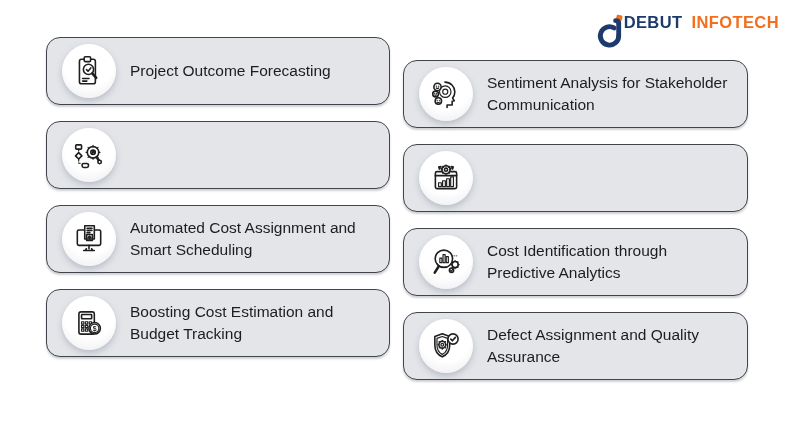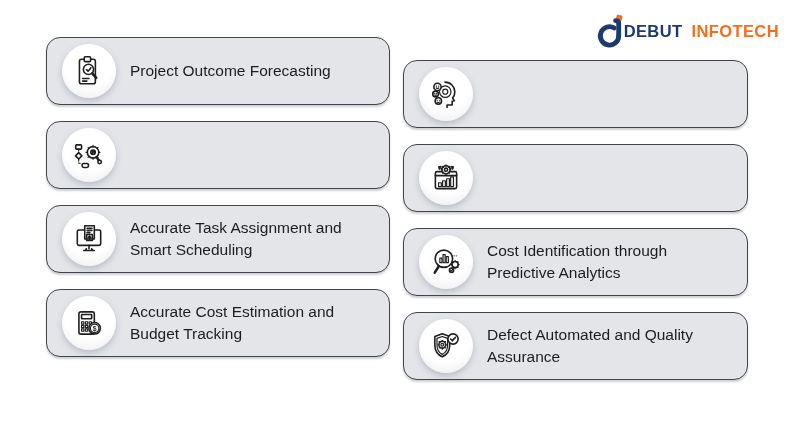--- a/index.html
+++ b/index.html
@@ -8,21 +8,21 @@
     position:relative;
     width:794px; height:425px;
     background:#ffffff;
     font-family:"Liberation Sans", sans-serif;
     overflow:hidden;
   }
 
   
   .logo {
     position:absolute; top:13px; right:15px;
-    display:flex; align-items:center; gap:0;
+    display:flex; align-items:flex-start; gap:0;
   }
   .logo-mark { width:29px; height:40px; display:block; }
   .logo-text { font-size:16.5px; font-weight:700; letter-spacing:0.4px; padding-bottom:4px; white-space:nowrap; }
   .logo-text .navy { color:#1d3a6d; }
   .logo-text .orange { color:#f26f1d; margin-left:4px; }
 
   
   .col { position:absolute; display:flex; flex-direction:column; gap:16px; }
   .col-left  { left:46px;  top:37px; width:344px; }
   .col-right { left:403px; top:60px; width:345px; }
@@ -116,21 +116,21 @@
       <span class="icon-wrap">
         <svg class="lineart" width="34" height="34" viewBox="0 0 32 32">
           <rect x="5" y="7.5" width="22" height="14.5" rx="1.5"></rect>
           <path d="M16 22 v3.2 M11 26.8 h10 M13.5 25.2 l-1 1.6 M18.5 25.2 l1 1.6"></path>
           <rect class="fillw" x="12" y="3.5" width="9" height="12.5"></rect>
           <path d="M14.2 6 h4.6 M14.2 8 h4.6 M14.2 10 h2.6"></path>
           <rect x="13.8" y="11.8" width="5.4" height="5.6"></rect>
           <path d="M16.5 16.4 v-3 M15.3 14.6 l1.2 -1.4 1.2 1.4"></path>
         </svg>
       </span>
-      <span class="card-label">Accurate Task Assignment and Smart Scheduling</span>
+      <span class="card-label">Automated Cost Assignment and Smart Scheduling</span>
     </div>
 
     <div class="card">
       <span class="icon-wrap">
         <svg class="lineart" width="34" height="34" viewBox="0 0 32 32">
           <rect x="6.5" y="5.5" width="14.5" height="21" rx="2"></rect>
           <rect x="9" y="8" width="9.5" height="4" rx="0.5"></rect>
           <g class="thin">
             <rect x="9" y="14.8" width="2.2" height="2.2"></rect>
             <rect x="12.6" y="14.8" width="2.2" height="2.2"></rect>
@@ -138,41 +138,42 @@
             <rect x="9" y="18.2" width="2.2" height="2.2"></rect>
             <rect x="12.6" y="18.2" width="2.2" height="2.2"></rect>
             <rect x="9" y="21.6" width="2.2" height="2.2"></rect>
             <rect x="12.6" y="21.6" width="2.2" height="2.2"></rect>
           </g>
           <circle class="fillw" cx="21.3" cy="21" r="5.4"></circle>
           <circle class="thin" cx="21.3" cy="21" r="4"></circle>
           <text x="21.3" y="23.3" text-anchor="middle" font-size="6.5" font-weight="bold" fill="#1f1f1f" stroke="none" font-family="Liberation Sans, sans-serif">$</text>
         </svg>
       </span>
-      <span class="card-label">Accurate Cost Estimation and Budget Tracking</span>
+      <span class="card-label">Boosting Cost Estimation and Budget Tracking</span>
     </div>
 
   </div>
 
   <div class="col col-right">
 
     <div class="card">
       <span class="icon-wrap">
         <svg class="lineart" width="34" height="34" viewBox="0 0 32 32">
           <path d="M15 4.8 c5.3 0 9.3 4.1 9.3 9.2 0 2.2 -.8 4.2 -2.1 5.8 l1.6 2.6 -2 .5 v3.4 h-4.8 v2.4"></path>
           <circle class="thin" cx="15.3" cy="13.8" r="5.4"></circle>
           <circle class="thin" cx="15.3" cy="13.8" r="2.4"></circle>
           <circle class="fillw" cx="8" cy="9.3" r="3.4"></circle>
           <path class="thin" d="M6.8 8.6 h0.2 M9 8.6 h0.2 M6.9 10.3 q1.1 1 2.2 0"></path>
           <circle class="fillw" cx="6.2" cy="16" r="2.7"></circle>
           <path class="thin" d="M5.3 15.4 h0.2 M7 15.4 h0.2 M5.4 16.8 q0.8 0.7 1.6 0"></path>
           <circle class="fillw" cx="8.8" cy="22.6" r="3"></circle>
           <path class="thin" d="M7.7 21.9 h0.2 M9.7 21.9 h0.2 M7.8 23.6 q1 0.9 2 0"></path>
         </svg>
       </span>
+      <span class="card-label">Sentiment Analysis for Stakeholder Communication</span>
     </div>
 
     <div class="card">
       <span class="icon-wrap">
         <svg class="lineart" width="34" height="34" viewBox="0 0 32 32">
           <rect x="6" y="10" width="20" height="16" rx="1.5"></rect>
           <path d="M6 13.8 H26"></path>
           <g class="thin">
             <rect x="9" y="20.5" width="2.6" height="3.6"></rect>
             <rect x="12.8" y="18.6" width="2.6" height="5.5"></rect>
@@ -220,17 +221,17 @@
           <path class="thin" d="M12.5 7 L17.5 8.8 V15 C17.5 19.4 15.3 22.5 12.5 23.9 C9.7 22.5 7.5 19.4 7.5 15 V8.8 Z"></path>
           <circle cx="12.5" cy="14.8" r="3.2"></circle>
           <g class="thin">
             <path d="M12.5 10.6 v1.1 M12.5 17.9 v1.1 M8.3 14.8 h1.1 M15.6 14.8 h1.1 M9.5 11.8 l.8 .8 M14.7 17 l.8 .8 M15.5 11.8 l-.8 .8 M10.3 17 l-.8 .8"></path>
           </g>
           <circle class="thin" cx="12.5" cy="14.8" r="1.3"></circle>
           <circle class="fillw" cx="22.6" cy="9.4" r="4.8"></circle>
           <path d="M20.5 9.5 l1.5 1.6 2.8 -3.2"></path>
         </svg>
       </span>
-      <span class="card-label">Defect Automated and Quality Assurance</span>
+      <span class="card-label">Defect Assignment and Quality Assurance</span>
     </div>
 
   </div>
 </div>
 
 </body></html>

